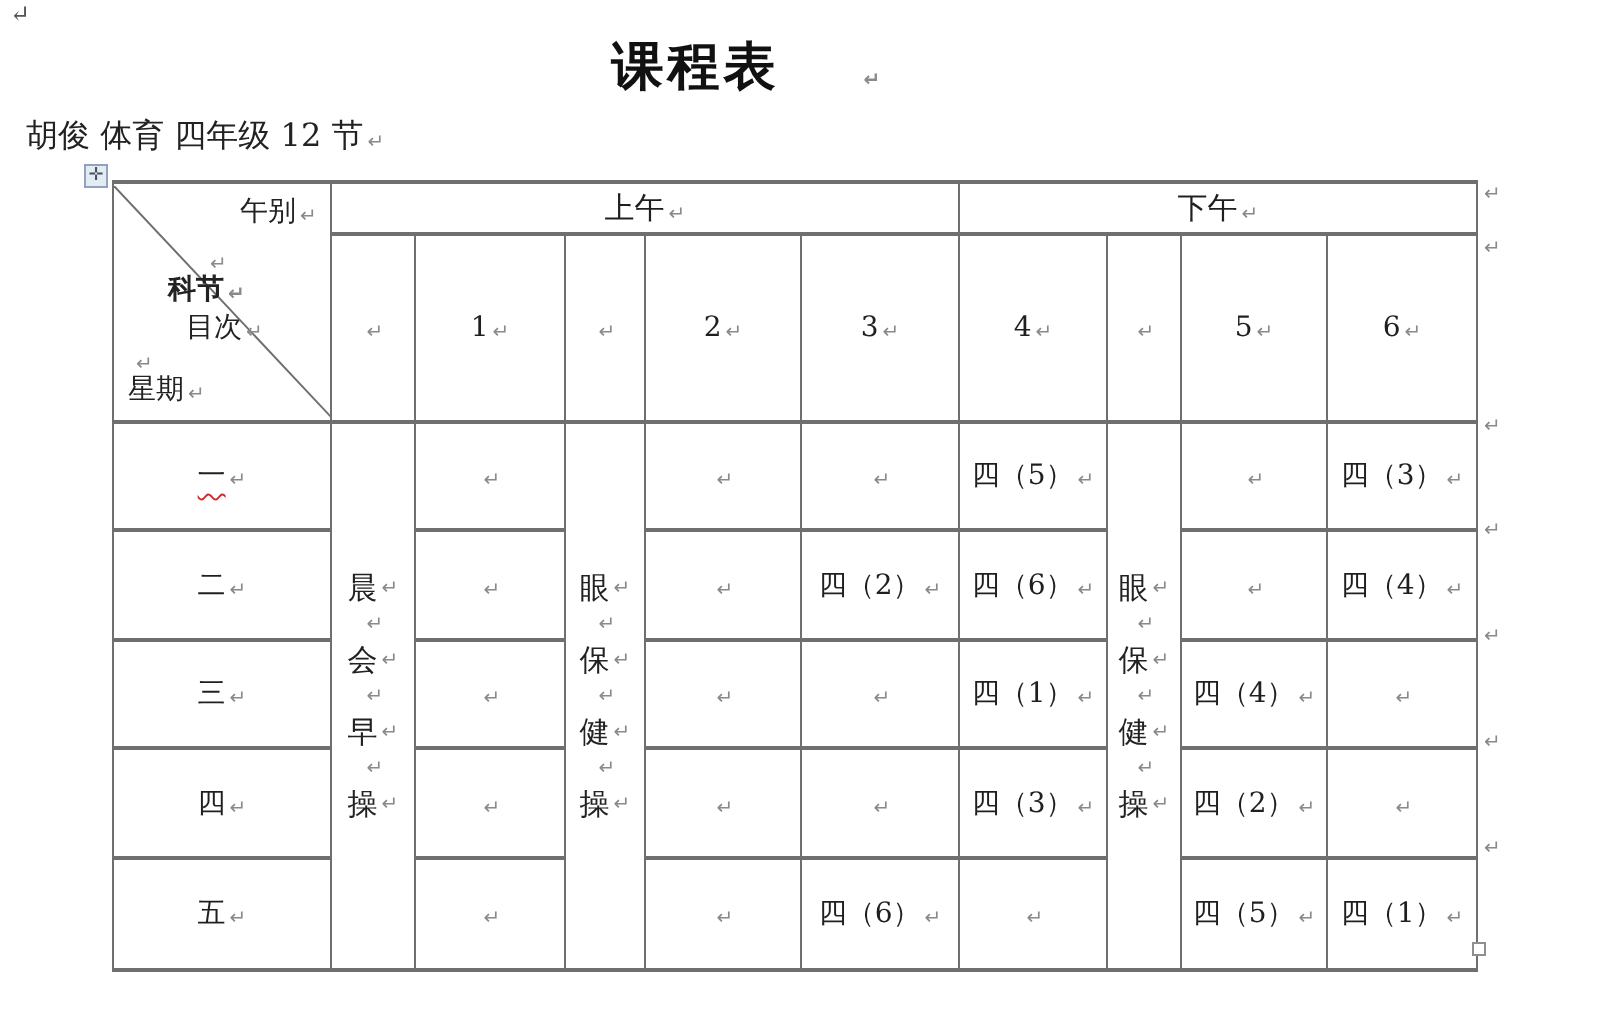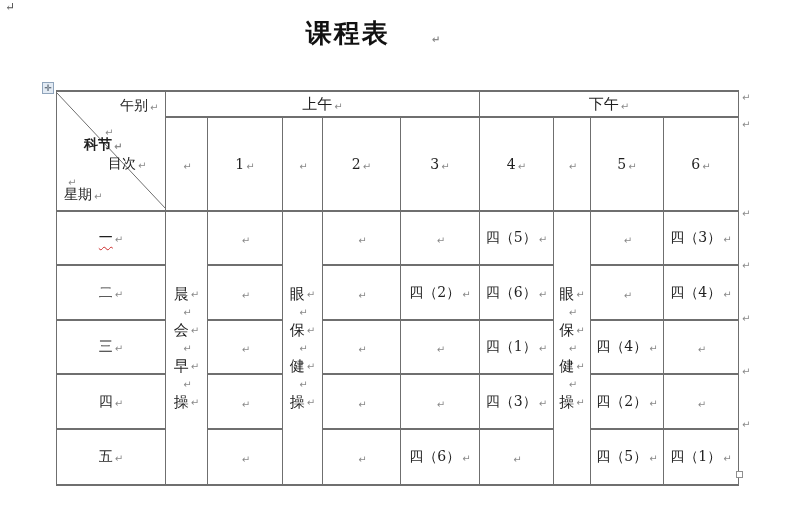--- a/index.html
+++ b/index.html
@@ -35,21 +35,21 @@
   tr.r4 td{height:53px;}
   tr.r5 td{height:54px;}
 
   td.corner{position:relative;padding:0;}
   .corner-box{position:relative;width:100%;height:116px;}
   .corner-box svg{position:absolute;left:0;top:0;}
   .clab{position:absolute;font-size:14px;color:#222;white-space:nowrap;}
   .clab-noon{top:4px;left:63px;}
   .cpw-a{position:absolute;top:34px;left:46px;}
   .clab-subject{top:43px;left:27px;font-weight:bold;}
-  .clab-order{top:62px;left:51px;}
+  .clab-order{top:62px;left:36px;}
   .cpw-b{position:absolute;top:84px;left:9px;}
   .clab-week{top:93px;left:7px;}
 
   .vstack{display:flex;flex-direction:column;align-items:center;justify-content:center;
           height:100%;font-size:15px;color:#222;}
   .vl{height:18px;display:flex;align-items:center;justify-content:center;line-height:18px;}
 
   .wavy{text-decoration:underline;text-decoration-style:wavy;text-decoration-color:#cc2b2b;
         text-decoration-thickness:1px;text-underline-offset:4px;}
 
@@ -60,20 +60,21 @@
 </style>
 </head>
 <body>
 
 <div class="page">
 
   <span class="page-pilcrow">↵</span>
 
   <h1 class="doc-title"><span>课程表</span><span class="pw">↵</span></h1>
 
+  <div class="doc-subtitle"><span>胡俊 体育 四年级 12 节</span><span class="pw">↵</span></div>
 
   <div class="move-handle">
       <span>✛</span>
     </div>
 
   <table class="sched">
     <colgroup>
       <col style="width:109px">
         <col style="width:42px">
         <col style="width:75px">

